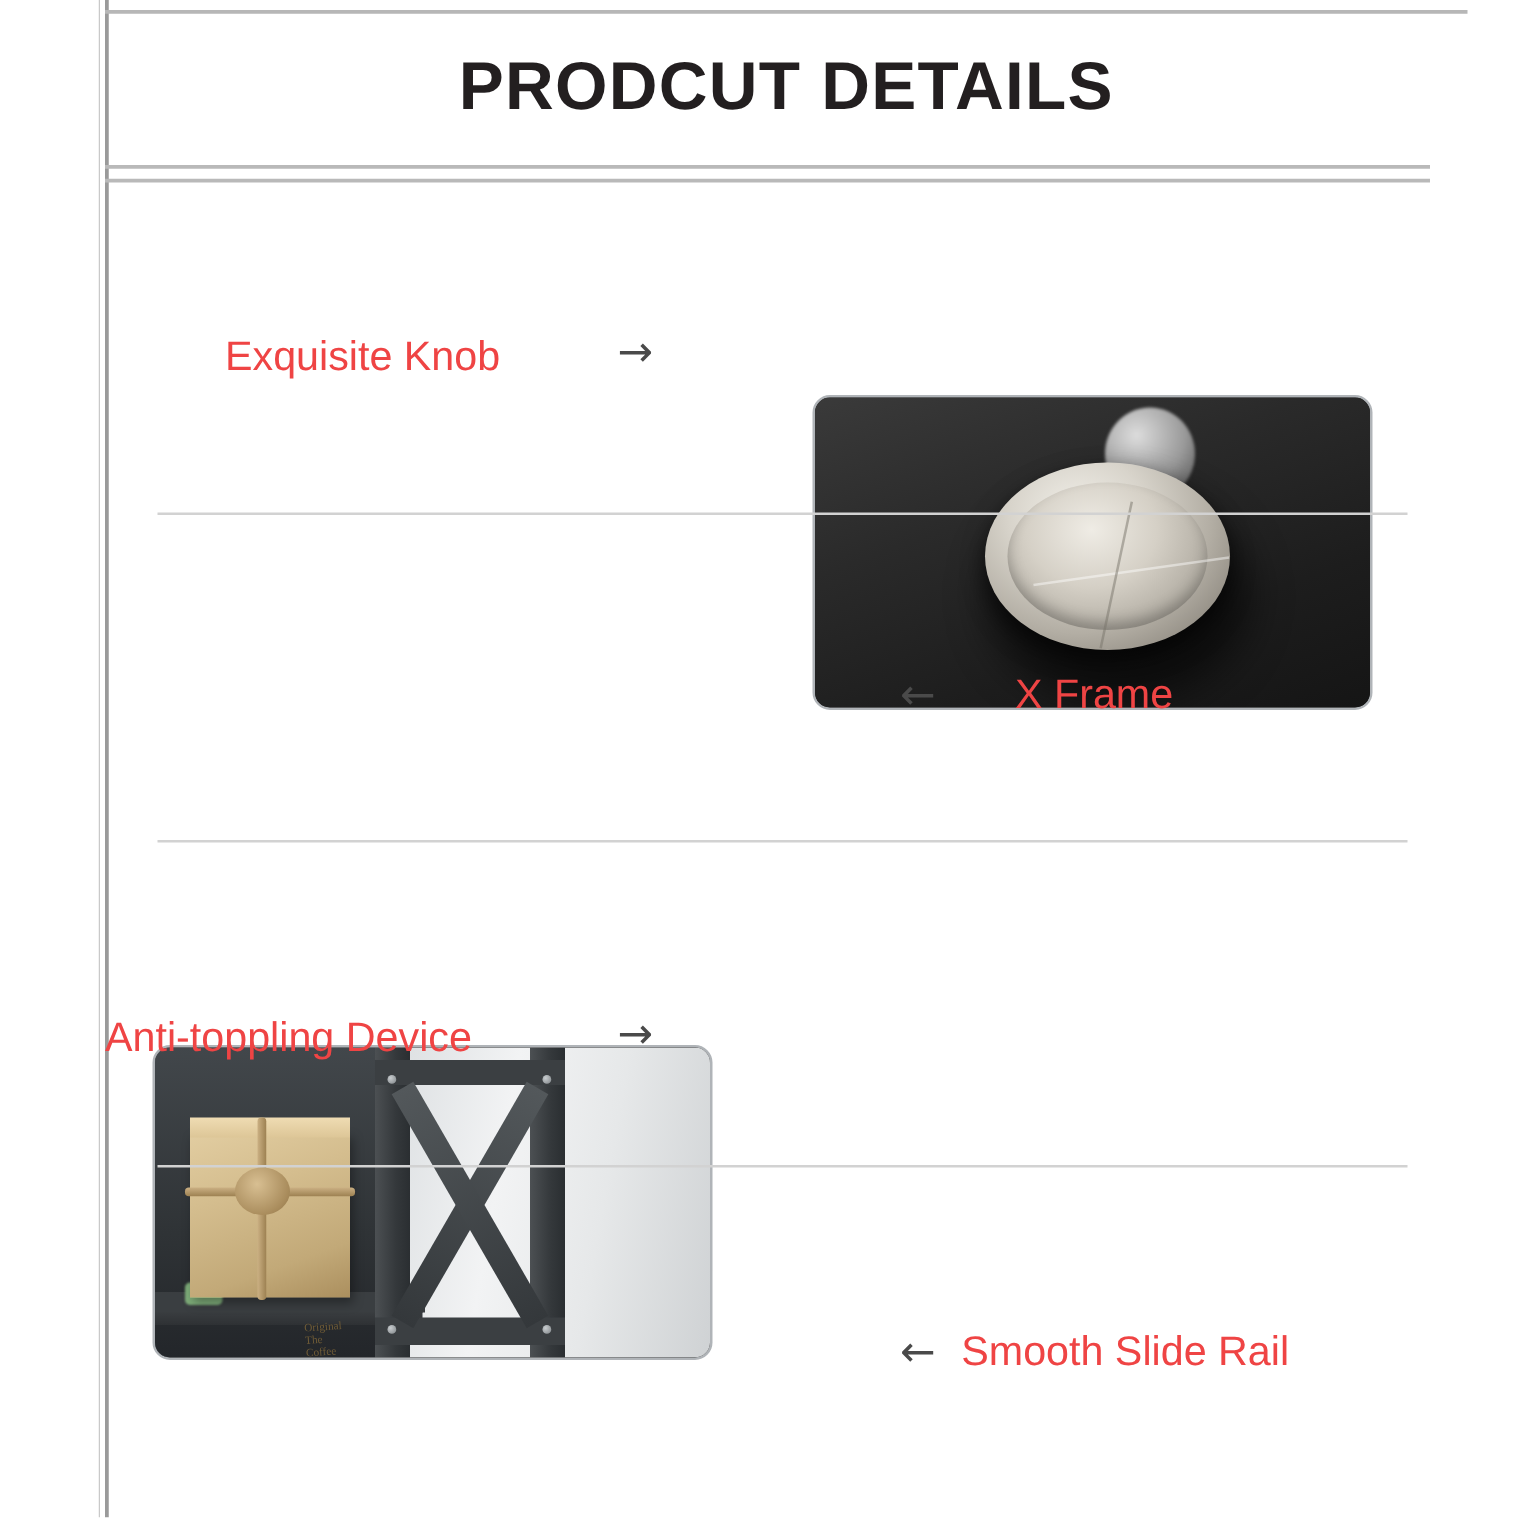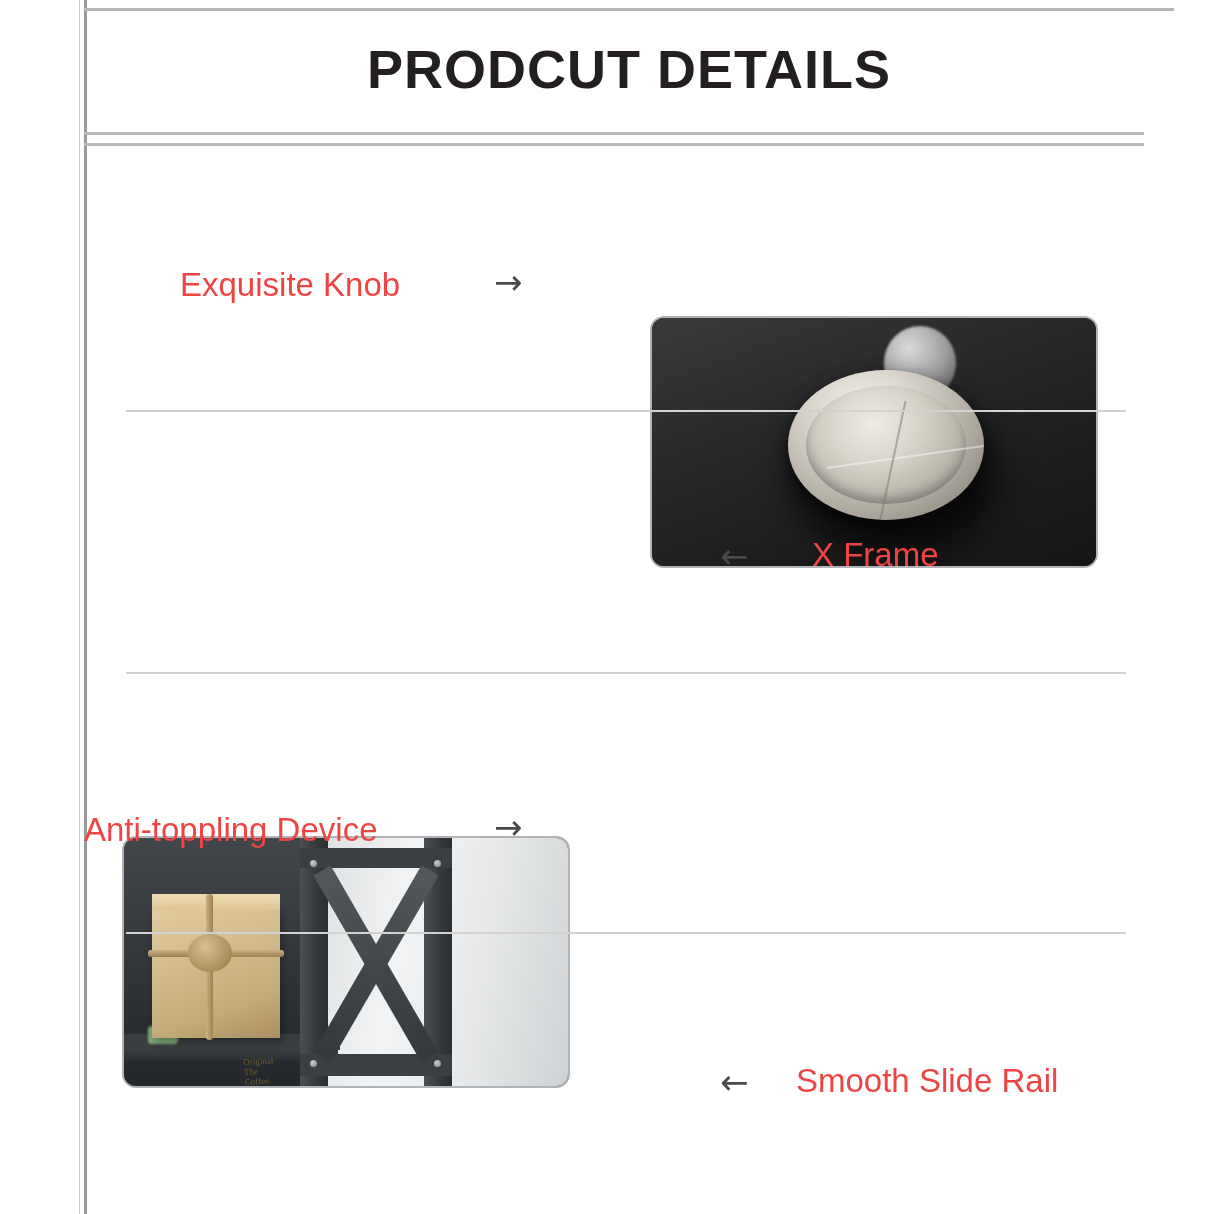--- a/index.html
+++ b/index.html
@@ -330,15 +330,15 @@
 <div class="row" style="top:703px;height:248px;padding-left:28px;">
   <div class="label" style="left:0px; top:108px;">Anti-toppling Device</div>
   <div class="arrow" style="left:410px; top:104px;">→</div>
 
 </div>
 
 <div class="row-sep" style="left:126px; top:932px; width:1000px;"></div>
 
 <div class="row" style="top:938px;height:262px;">
   <div class="arrow" style="left:636px; top:124px;">←</div>
-  <div class="label" style="left:712px; top:124px;">Smooth Slide Rail</div>
+  <div class="label" style="left:685px; top:124px;">Smooth Slide Rail</div>
 
 </div>
 
 </body></html>

